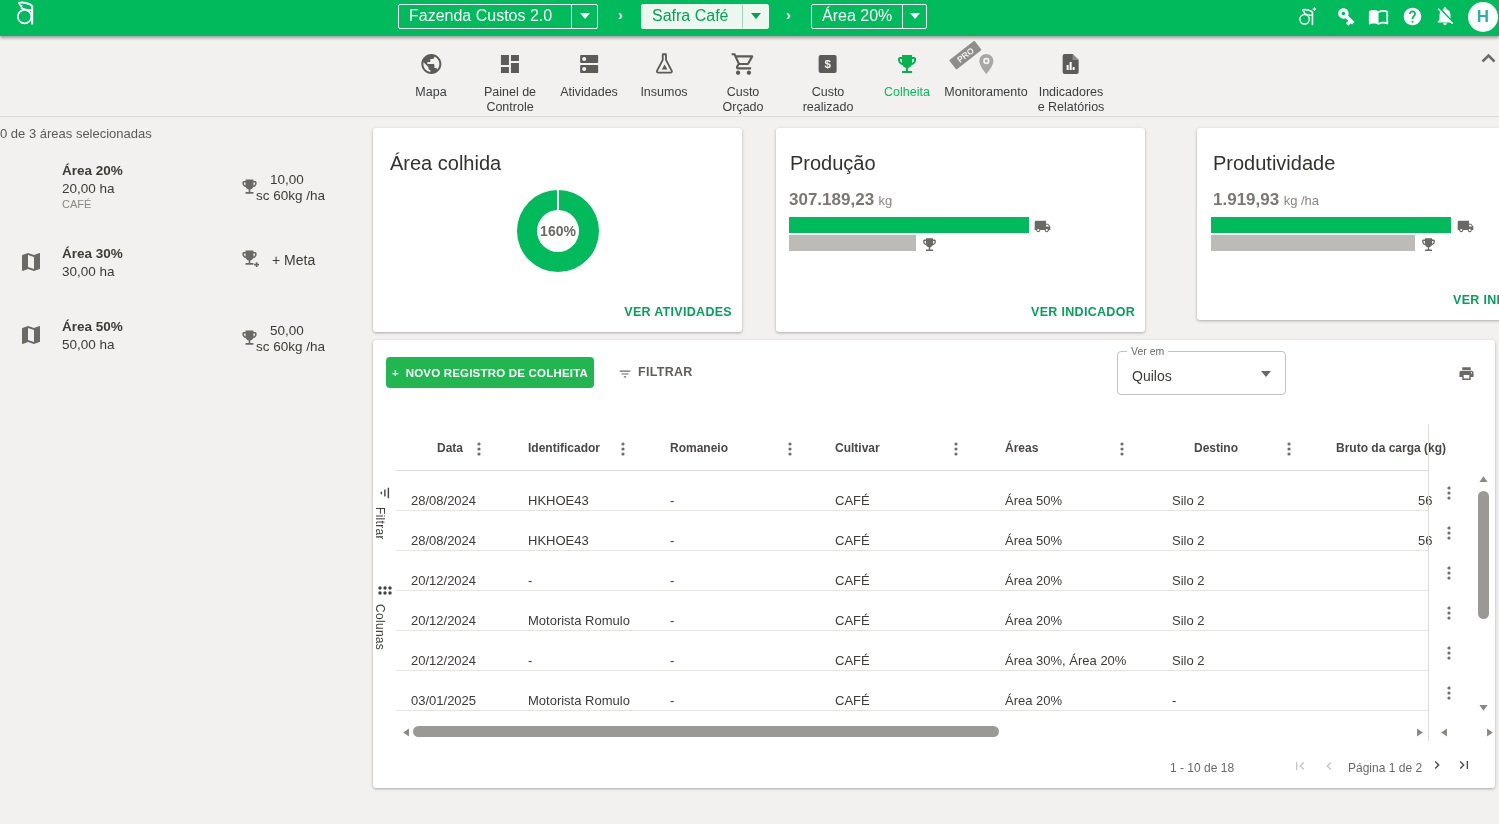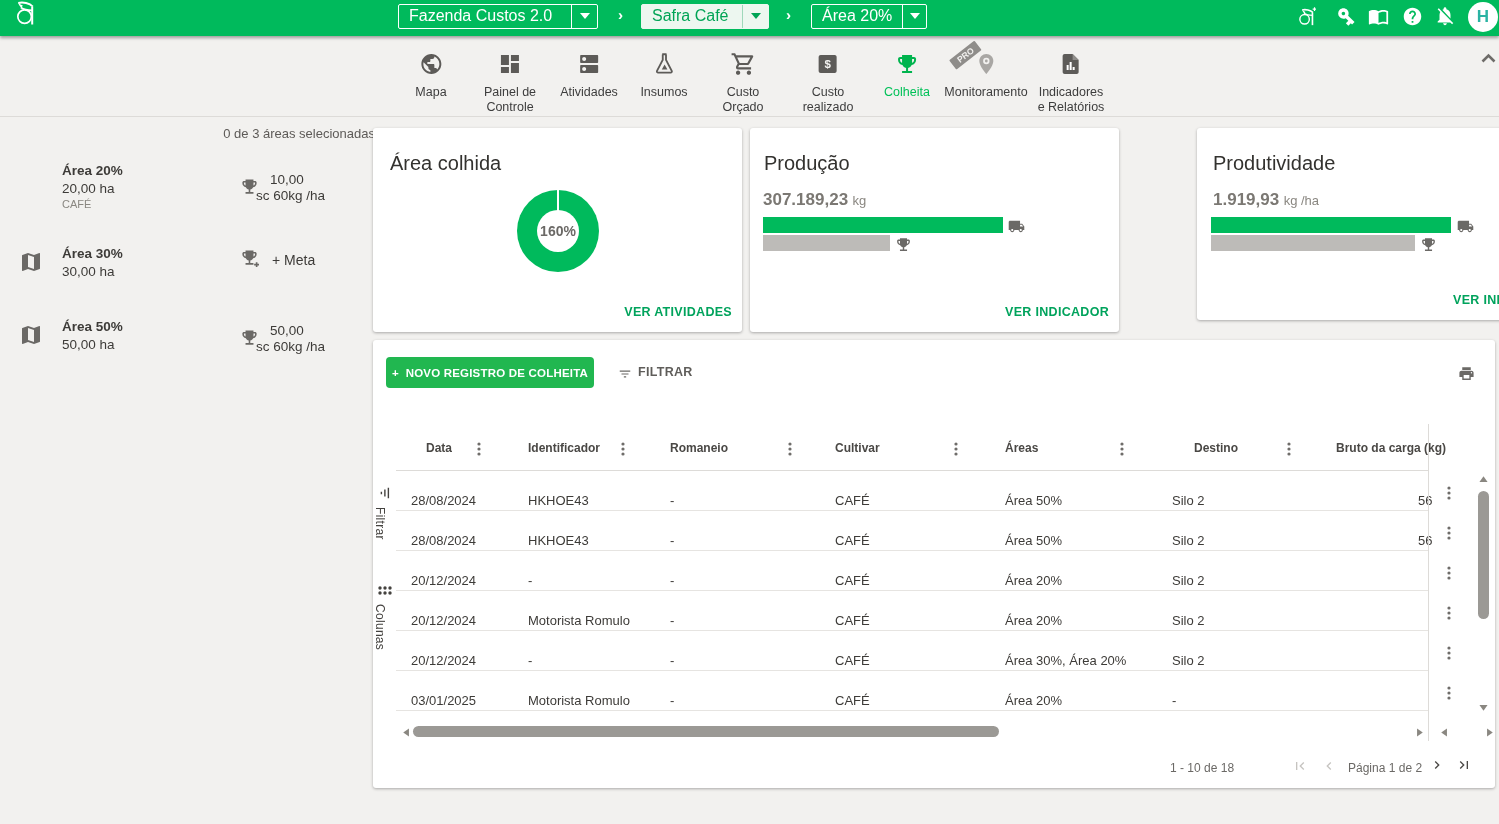--- a/index.html
+++ b/index.html
@@ -20,21 +20,21 @@
 .tico { position:absolute; top:5px; width:24px; height:24px; }
 
 
 #nav { position:absolute; left:0; top:36px; width:1499px; height:81px; background:#f2f1ef; border-bottom:1px solid #dddbd8; }
 .nav-item { position:absolute; top:15px; text-align:center; transform:translateX(-50%); color:#3d3d3d; }
 .nav-item .ic { height:26px; margin-bottom:8px; display:flex; justify-content:center; align-items:center; }
 .nav-item .lb { font-size:12.5px; font-weight:normal; line-height:15px; white-space:pre-line; }
 .nav-item.active { color:#00c158; }
 
 
-#side-head { position:absolute; left:0; top:126px; width:375px; text-align:right; font-size:13px; color:#5d5a57; }
+#side-head { position:absolute; left:0; top:126px; width:375px; text-align:left; font-size:13px; color:#5d5a57; }
 .area-item { position:absolute; left:0; width:373px; }
 .area-item .mapic { position:absolute; left:19px; }
 .area-item .t1 { position:absolute; left:62px; font-size:13.5px; font-weight:bold; color:#3d3b38; }
 .area-item .t2 { position:absolute; left:62px; font-size:13.5px; color:#3d3b38; }
 .area-item .t3 { position:absolute; left:62px; font-size:11px; color:#8a8781; }
 
 
 .card { position:absolute; background:#fff; border-radius:3px; box-shadow:0 1px 3px rgba(0,0,0,.3); }
 .card h2 { font-size:20px; font-weight:normal; color:#33322f; }
 .vlink { position:absolute; right:10px; bottom:13px; color:#00a35c; font-size:12.5px; font-weight:bold; letter-spacing:.3px; }
@@ -244,21 +244,21 @@
   <div class="gv" style="position:absolute; left:256px; top:23px; font-size:13.5px; color:#3d3b38;">sc 60kg /ha</div>
 </div>
 
 <div class="card" id="card1" style="left:373px; top:128px; width:369px; height:204px;">
   <h2 style="position:absolute; left:17px; top:24px;">Área colhida</h2>
   <div style="position:absolute; left:144px; top:62px; width:82px; height:82px; border-radius:50%; background:#00ba5c;"></div>
   <div style="position:absolute; left:184px; top:62px; width:2px; height:21px; background:#fff;"></div>
   <div style="position:absolute; left:164px; top:82px; width:42px; height:42px; border-radius:50%; background:#fff; display:flex; align-items:center; justify-content:center; font-size:14px; font-weight:bold; color:#6b6966;">160%</div>
   <div class="vlink">VER ATIVIDADES</div>
 </div>
-<div class="card" id="card2" style="left:750px; top:128px; width:369px; height:204px;text-decoration:underline;">
+<div class="card" id="card2" style="left:776px; top:128px; width:369px; height:204px;text-decoration:underline;">
   <h2 style="position:absolute; left:14px; top:24px;">Produção</h2>
   <div style="position:absolute; left:13px; top:62px;"><span class="bigval">307.189,23</span> <span class="bigunit">kg</span></div>
   <div class="pbar green" style="left:13px; top:89px; width:240px;"></div>
   <div class="pbar gray" style="left:13px; top:107px; width:127px;"></div>
   <svg style="position:absolute; left:258px; top:90px;" width="17" height="17" viewBox="0 0 24 24" fill="#6b6966">
       <path d="M20 8h-3V4H3c-1.1 0-2 .9-2 2v11h2c0 1.66 1.34 3 3 3s3-1.34 3-3h6c0 1.66 1.34 3 3 3s3-1.34 3-3h2v-5l-3-4zM6 18.5c-.83 0-1.5-.67-1.5-1.5s.67-1.5 1.5-1.5 1.5.67 1.5 1.5-.67 1.5-1.5 1.5zm13.5-9l1.96 2.5H17V9.5h2.5zm-1.5 9c-.83 0-1.5-.67-1.5-1.5s.67-1.5 1.5-1.5 1.5.67 1.5 1.5-.67 1.5-1.5 1.5z"></path>
     </svg>
   <svg style="position:absolute; left:145px; top:108px;" width="17" height="17" viewBox="0 0 24 24" fill="#6b6966">
       <path d="M19 5h-2V3H7v2H5c-1.1 0-2 .9-2 2v1c0 2.55 1.92 4.63 4.39 4.94.63 1.5 1.98 2.63 3.61 2.96V19H7v2h10v-2h-4v-3.1c1.63-.33 2.98-1.46 3.61-2.96C19.08 12.63 21 10.55 21 8V7c0-1.1-.9-2-2-2zM5 8V7h2v3.82C5.84 10.4 5 9.3 5 8zm14 0c0 1.3-.84 2.4-2 2.82V7h2v1z"></path>
     </svg>
@@ -278,25 +278,30 @@
   <div class="vlink">VER INDICADOR</div>
 </div>
 
 <div id="panel">
   <div id="btn-novo">+&nbsp;&nbsp;NOVO REGISTRO DE COLHEITA</div>
   <svg style="position:absolute; left:245px; top:27px;" width="14" height="14" viewBox="0 0 24 24" fill="#6b6966">
       <path d="M3 6h18v2H3zm3 5h12v2H6zm4 5h4v2h-4z"></path>
     </svg>
   <div id="filtrar" style="left:265px;">FILTRAR</div>
 
+  <div class="fieldset" style="left:744px; top:11px; width:169px; height:44px;">
+    <div class="lab">Ver em</div>
+    <div style="position:absolute; left:14px; top:16px; font-size:14px; color:#3d3b38;">Quilos</div>
+    <div class="caret" style="position:absolute; right:14px; top:19px; border-top-color:#6b6966;"></div>
+  </div>
   <svg style="position:absolute; left:1085px; top:25px;" width="17" height="17" viewBox="0 0 24 24" fill="#6b6966">
       <path d="M19 8H5c-1.66 0-3 1.34-3 3v6h4v4h12v-4h4v-6c0-1.66-1.34-3-3-3zm-3 11H8v-5h8v5zm3-7c-.55 0-1-.45-1-1s.45-1 1-1 1 .45 1 1-.45 1-1 1zm-1-9H6v4h12V3z"></path>
     </svg>
 
-  <div class="hdrcell" style="left:33px; top:101px;padding-left:20px;">Data</div>
+  <div class="hdrcell" style="left:44px; top:101px;padding-left:20px;">Data</div>
     <svg class="abs" style="left:104px; top:102px;" width="4" height="14" viewBox="0 0 4 14" fill="#6f6d6a">
       <circle cx="2" cy="2" r="1.6"></circle>
       <circle cx="2" cy="7" r="1.6"></circle>
       <circle cx="2" cy="12" r="1.6"></circle>
     </svg>
   <div class="hdrcell" style="left:155px; top:101px;">Identificador</div>
     <svg class="abs" style="left:248px; top:102px;" width="4" height="14" viewBox="0 0 4 14" fill="#6f6d6a">
       <circle cx="2" cy="2" r="1.6"></circle>
       <circle cx="2" cy="7" r="1.6"></circle>
       <circle cx="2" cy="12" r="1.6"></circle>

